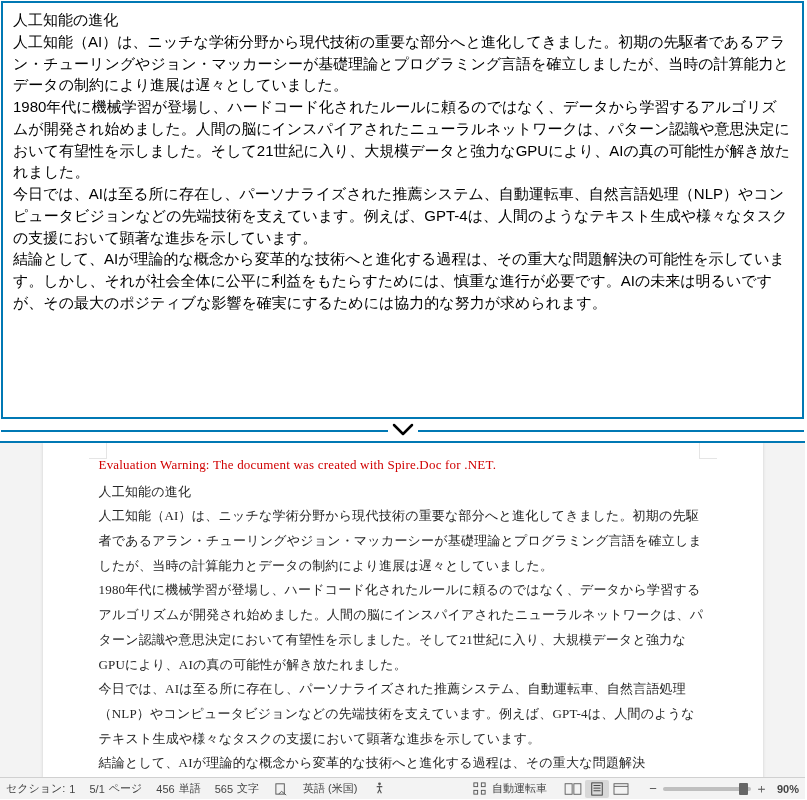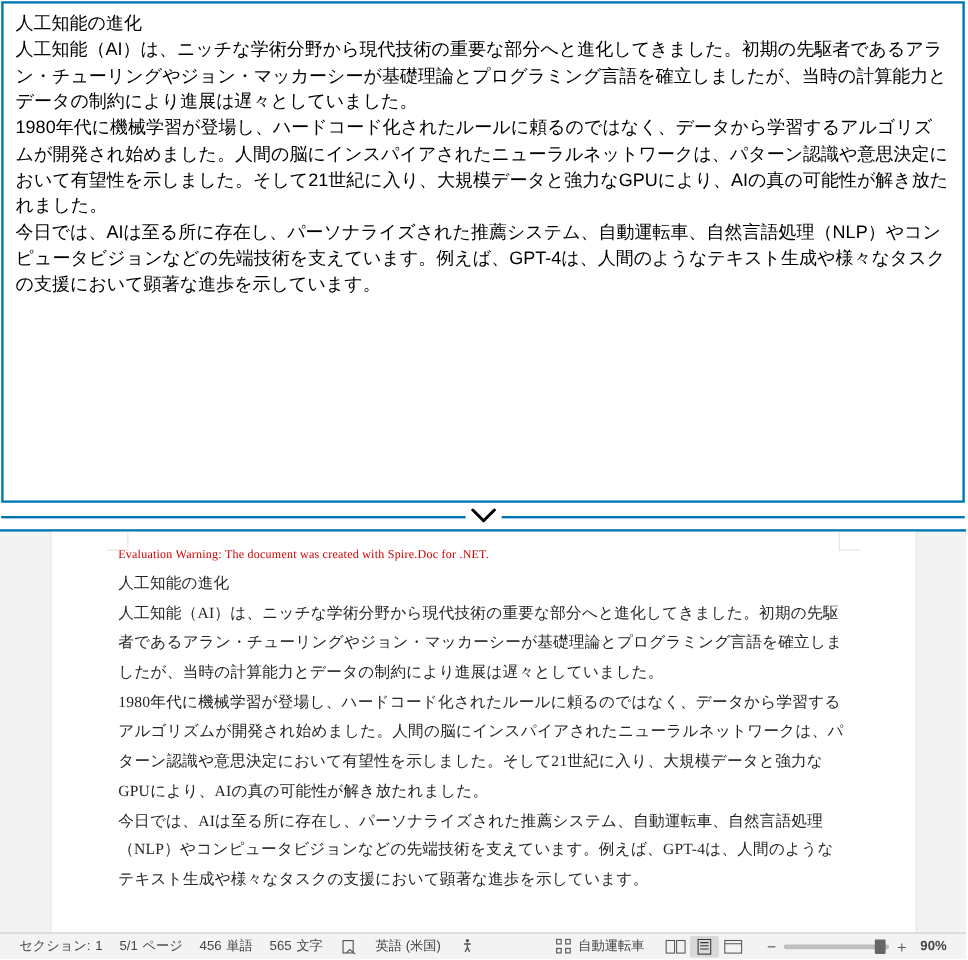--- a/index.html
+++ b/index.html
@@ -59,21 +59,21 @@
     padding: 10px 56px 0 56px;
     font-size: 13px;
     line-height: 1.9;
     color: #262626;
     font-family: "SimSun","MS Mincho","Yu Mincho",serif;
     letter-spacing: 0.2px;
   }
   .eval-warning {
     color: #d00000;
     font-family: "Times New Roman", serif;
-    font-size: 10px;
+    font-size: 13px;
     margin-bottom: 2px;
   }
   .doc-title { font-size: 13px; }
   .corner-mark {
     position: absolute;
     width: 18px; height: 18px;
     border-color: #bfbfbf;
     border-style: solid;
     border-width: 0;
   }
@@ -82,21 +82,21 @@
   .statusbar {
     position: absolute;
     bottom: 0; left: 0; right: 0;
     height: 22px;
     background: #f3f3f3;
     border-top: 1px solid #d0d0d0;
     display: flex;
     align-items: center;
     font-size: 11px;
     color: #444;
-    padding: 0 16px;
+    padding: 0 6px;
     gap: 14px;
   }
   .statusbar .group { display: flex; align-items: center; gap: 4px; white-space: nowrap; }
   .statusbar .spacer { flex: 1; }
   .sb-icon { width: 16px; height: 16px; display: inline-flex; align-items:center; justify-content:center; }
   .sb-icon svg { width: 15px; height: 15px; }
   .view-btn { width: 24px; height: 18px; display:inline-flex; align-items:center; justify-content:center; border-radius:2px;}
   .view-btn.active { background: #d8d8d8; }
   .zoom-slider {
     width: 88px; height: 4px; background: #bfbfbf; position: relative; border-radius:2px;
@@ -109,20 +109,21 @@
   .para2 { margin-top: 0px; }
 </style>
 </head>
 <body>
 
 <div class="top-panel">
   <div class="title">人工知能の進化</div>
   <div>人工知能（AI）は、ニッチな学術分野から現代技術の重要な部分へと進化してきました。初期の先駆者であるアラン・チューリングやジョン・マッカーシーが基礎理論とプログラミング言語を確立しましたが、当時の計算能力とデータの制約により進展は遅々としていました。</div>
   <div>1980年代に機械学習が登場し、ハードコード化されたルールに頼るのではなく、データから学習するアルゴリズムが開発され始めました。人間の脳にインスパイアされたニューラルネットワークは、パターン認識や意思決定において有望性を示しました。そして21世紀に入り、大規模データと強力なGPUにより、AIの真の可能性が解き放たれました。</div>
   <div>今日では、AIは至る所に存在し、パーソナライズされた推薦システム、自動運転車、自然言語処理（NLP）やコンピュータビジョンなどの先端技術を支えています。例えば、GPT-4は、人間のようなテキスト生成や様々なタスクの支援において顕著な進歩を示しています。</div>
+  <div>結論として、AIが理論的な概念から変革的な技術へと進化する過程は、その重大な問題解決の可能性を示しています。しかし、それが社会全体に公平に利益をもたらすためには、慎重な進行が必要です。AIの未来は明るいですが、その最大のポジティブな影響を確実にするためには協力的な努力が求められます。</div>
 </div>
 
 <div class="divider-wrap">
   <div class="divider-line"></div>
   <div class="chev">
     <svg width="22" height="14" viewBox="0 0 22 14">
         <path d="M2 2 L11 11 L20 2" stroke="#000" stroke-width="2.5" fill="none" stroke-linecap="round" stroke-linejoin="round"></path>
       </svg>
   </div>
 </div>
@@ -130,20 +131,21 @@
 <div class="bottom-wrap">
   <div class="page">
     <div class="corner-mark cm-tl"></div>
     <div class="corner-mark cm-tr"></div>
     <div class="page-inner">
       <div class="eval-warning">Evaluation Warning: The document was created with Spire.Doc for .NET.</div>
       <div class="doc-title">人工知能の進化</div>
       <div class="para">人工知能（AI）は、ニッチな学術分野から現代技術の重要な部分へと進化してきました。初期の先駆者であるアラン・チューリングやジョン・マッカーシーが基礎理論とプログラミング言語を確立しましたが、当時の計算能力とデータの制約により進展は遅々としていました。</div>
       <div class="para2">1980年代に機械学習が登場し、ハードコード化されたルールに頼るのではなく、データから学習するアルゴリズムが開発され始めました。人間の脳にインスパイアされたニューラルネットワークは、パターン認識や意思決定において有望性を示しました。そして21世紀に入り、大規模データと強力なGPUにより、AIの真の可能性が解き放たれました。</div>
       <div class="para">今日では、AIは至る所に存在し、パーソナライズされた推薦システム、自動運転車、自然言語処理（NLP）やコンピュータビジョンなどの先端技術を支えています。例えば、GPT-4は、人間のようなテキスト生成や様々なタスクの支援において顕著な進歩を示しています。</div>
+      <div class="para">結論として、AIが理論的な概念から変革的な技術へと進化する過程は、その重大な問題解決</div>
     </div>
   </div>
 
   <div class="statusbar">
     <div class="group">
       <span>セクション:</span>
       <span>1</span>
     </div>
     <div class="group">
       <span>5/1</span>

